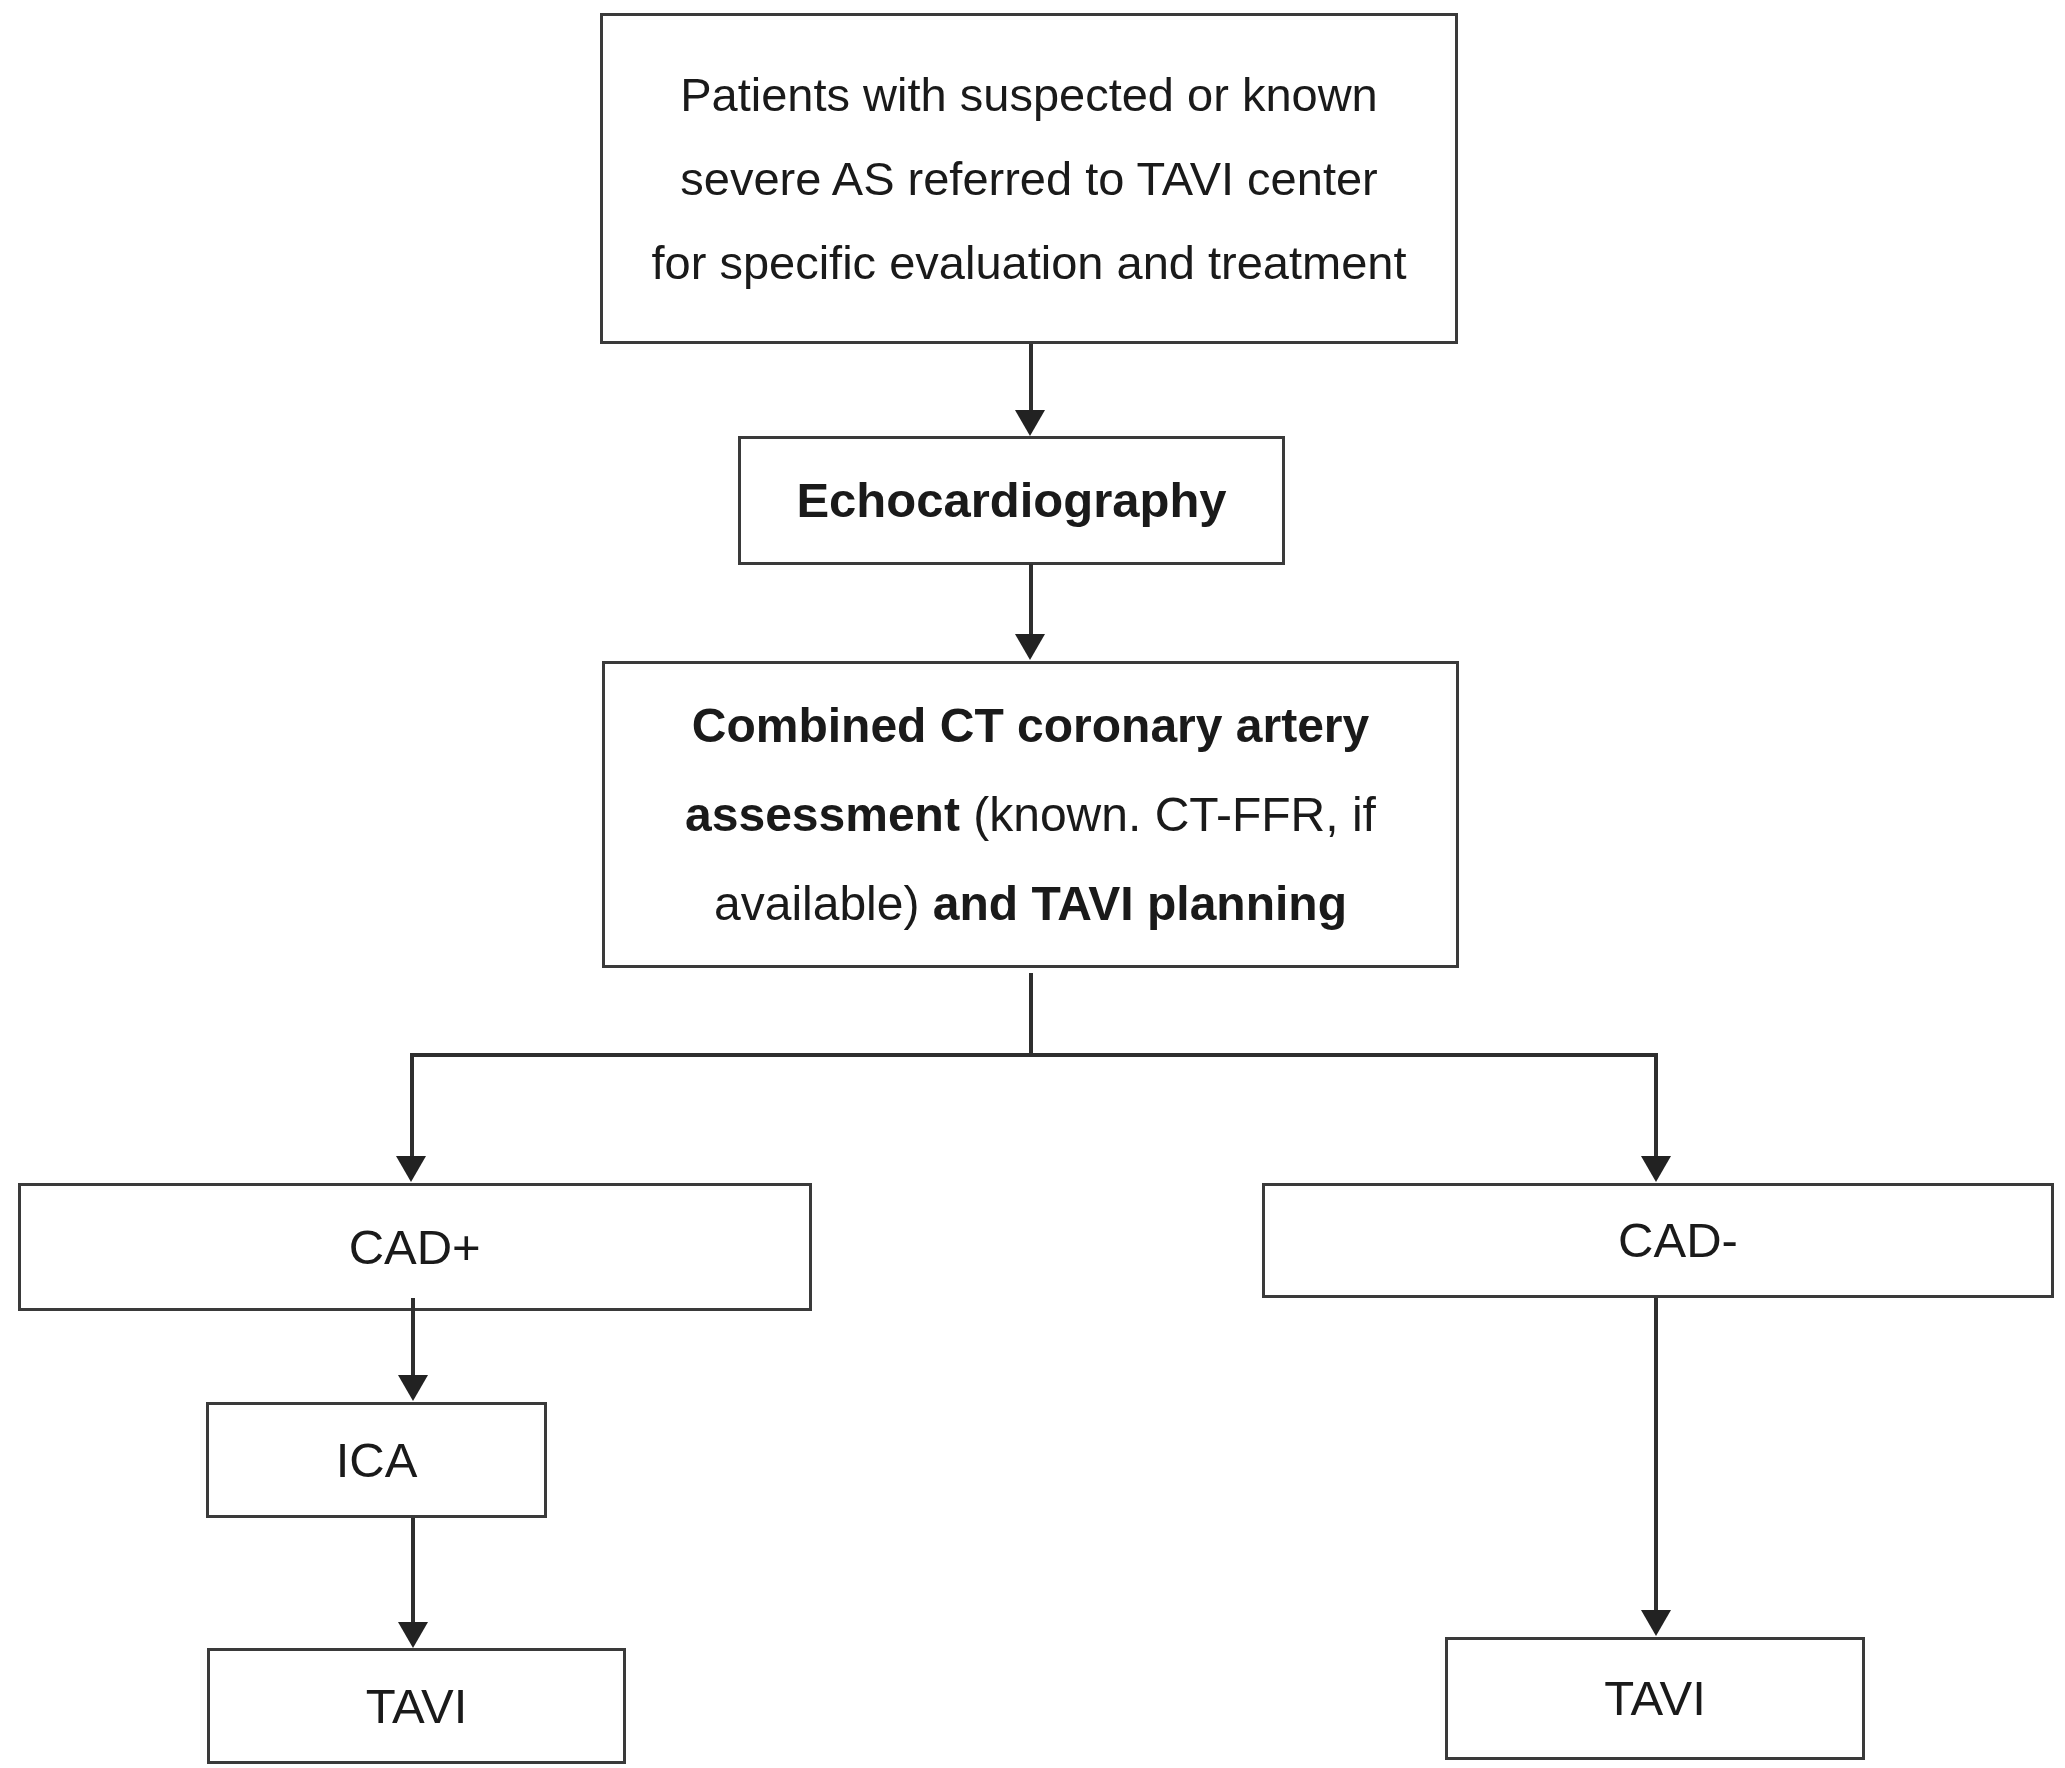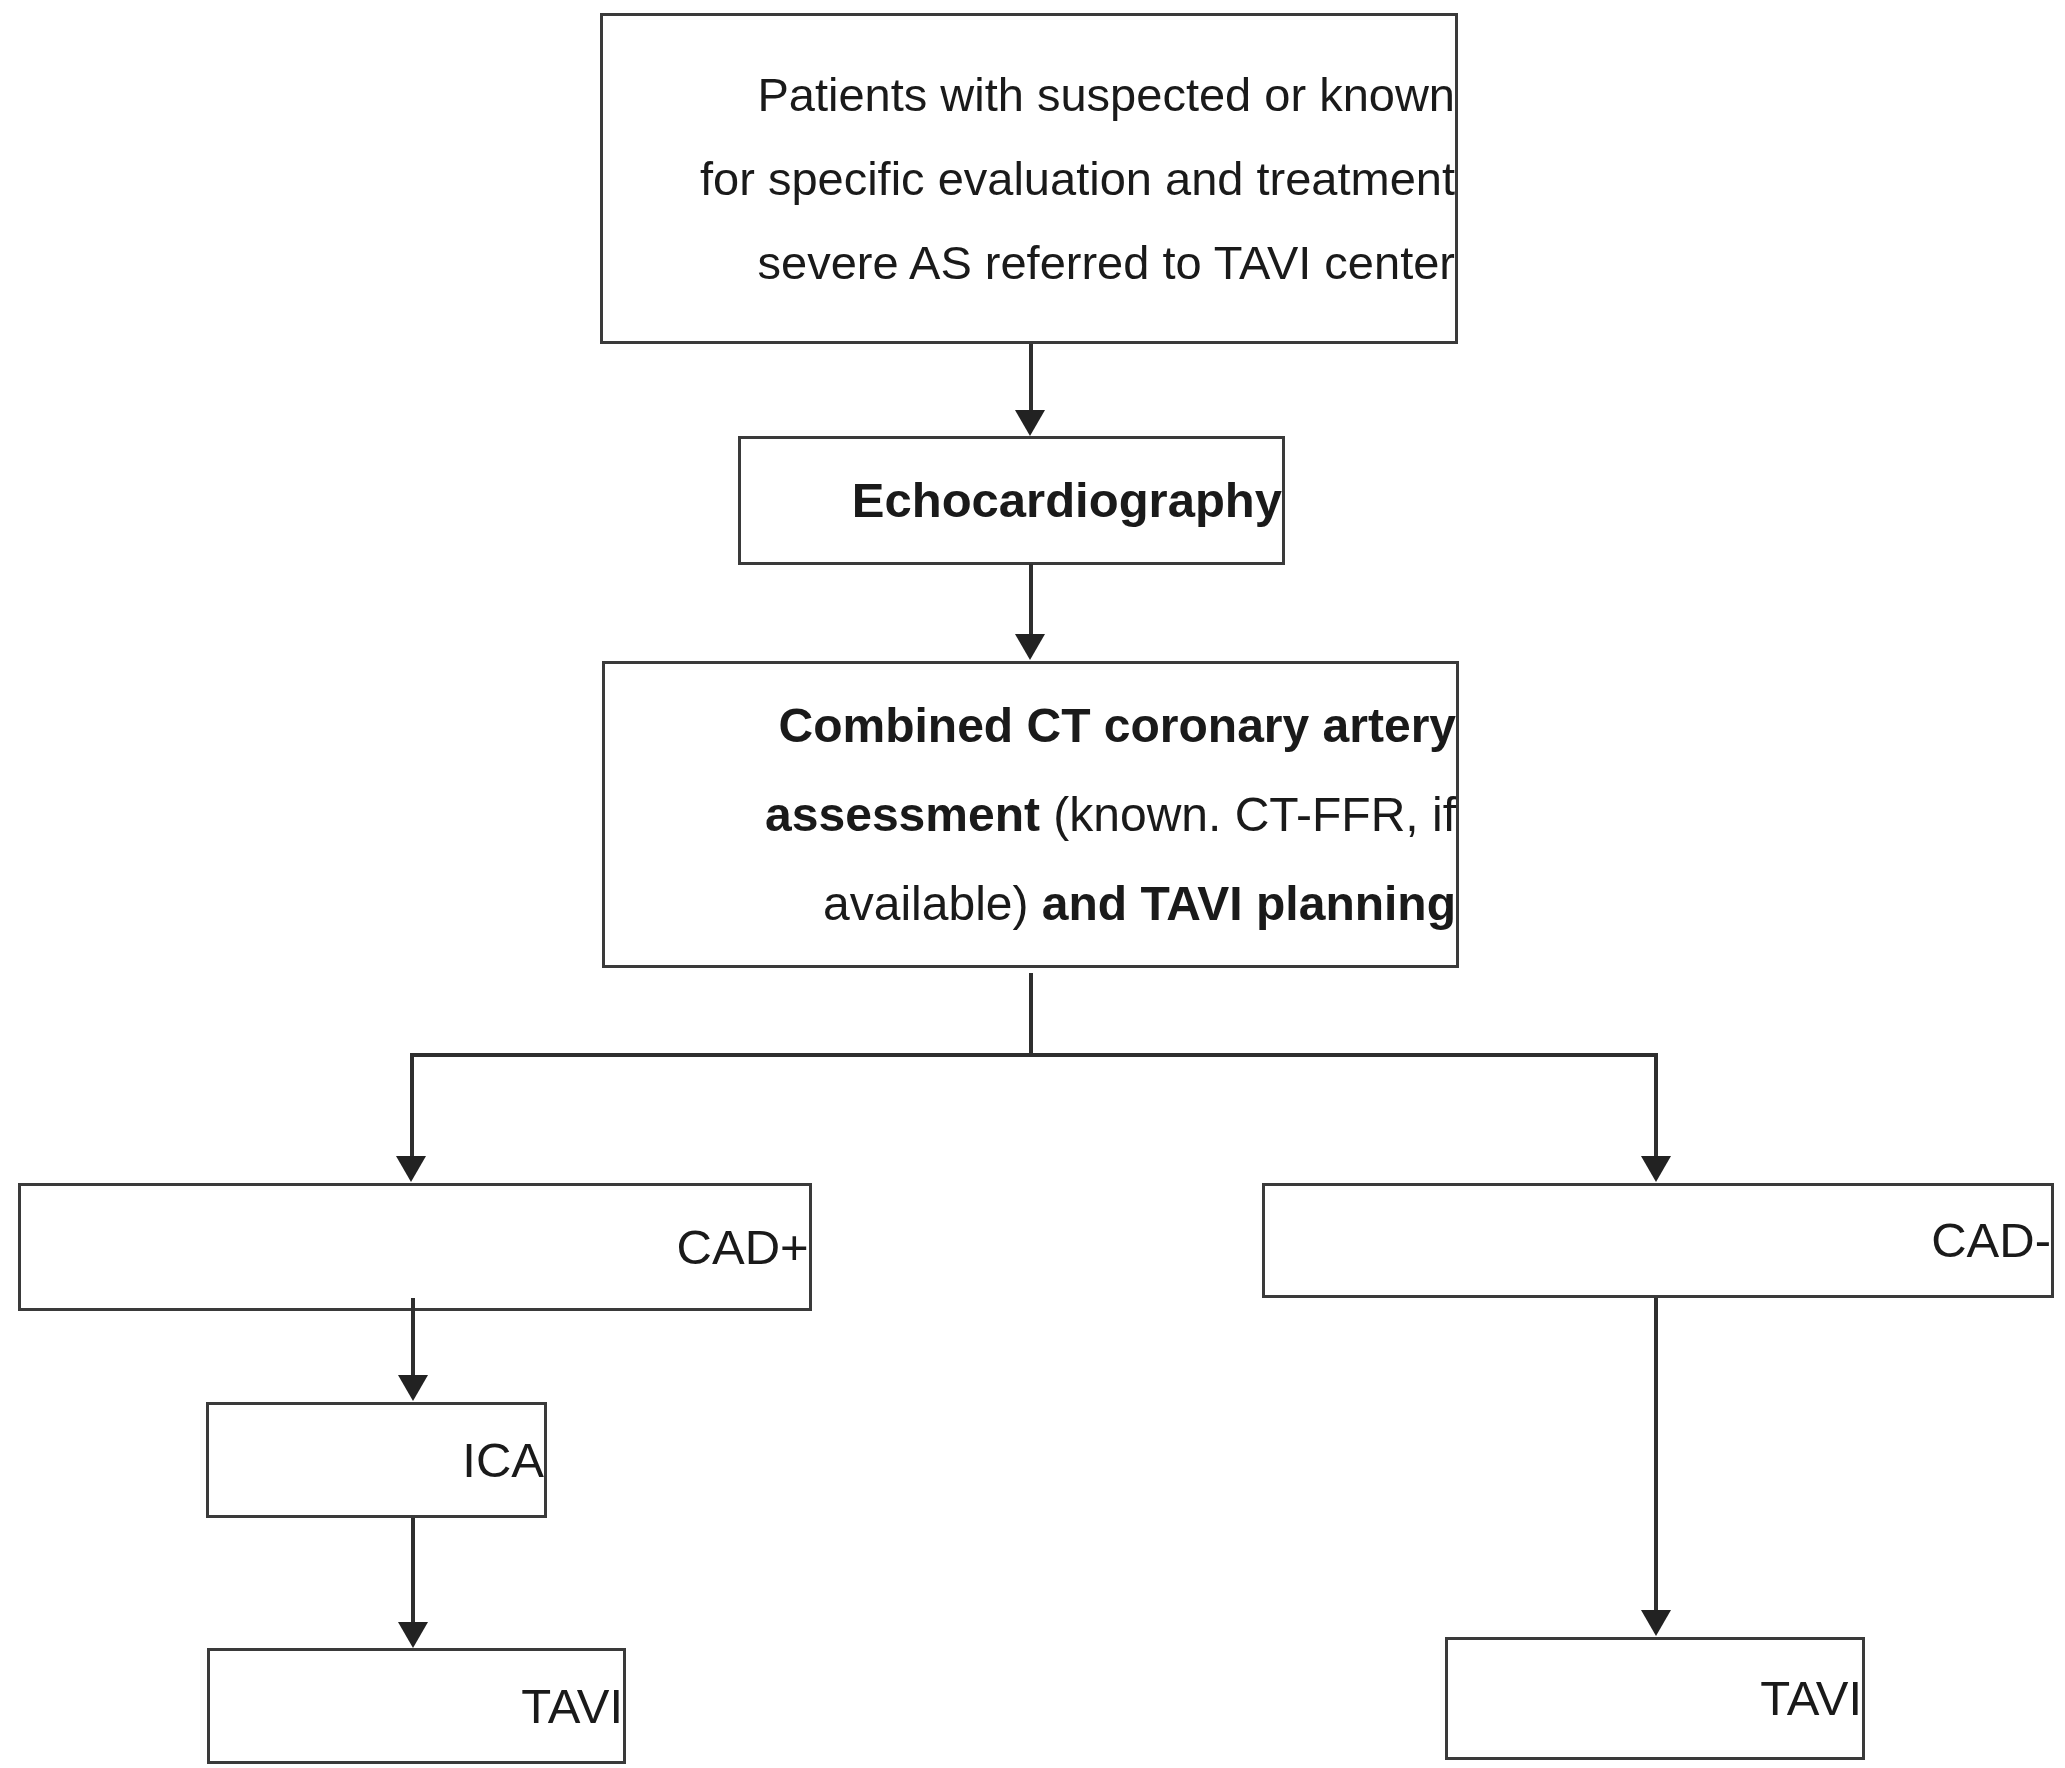--- a/index.html
+++ b/index.html
@@ -18,21 +18,21 @@
     overflow:hidden;
   }
   .node{
     position:absolute;
     box-sizing:border-box;
     background:#fff;
     border:3.5px solid var(--border-color);
     display:flex;
     align-items:center;
     justify-content:center;
-    text-align:right;
+    text-align:center;
   }
   .node-text{width:100%;}
   .tline{display:block;}
   .bold{font-weight:700;}
   .patients-text{font-size:47px;line-height:84px;}
   .ct-text{font-size:48px;line-height:89px;}
   .label-lg{font-size:49px;line-height:1;}
   .vline{position:absolute;width:3.5px;background:var(--line-color);}
   .hline{position:absolute;height:3.5px;background:var(--line-color);}
   .arrowhead{
@@ -43,22 +43,22 @@
   }
 </style>
 </head>
 <body>
 
 <div class="canvas">
 
   <div class="node" style="left:600px;top:13.3px;width:858px;height:331px;">
     <div class="node-text patients-text">
       <span class="tline">Patients with suspected or known</span>
+      <span class="tline">severe AS referred to TAVI center</span>
       <span class="tline">for specific evaluation and treatment</span>
-      <span class="tline">severe AS referred to TAVI center</span>
     </div>
   </div>
 
   <div class="vline" style="left:1029px;top:344px;height:66px;"></div>
   <div class="arrowhead" style="left:1015px;top:410px;"></div>
 
   <div class="node" style="left:738px;top:436px;width:547px;height:129px;font-weight:bold;">
     <div class="node-text label-lg">Echocardiography</div>
   </div>
 

